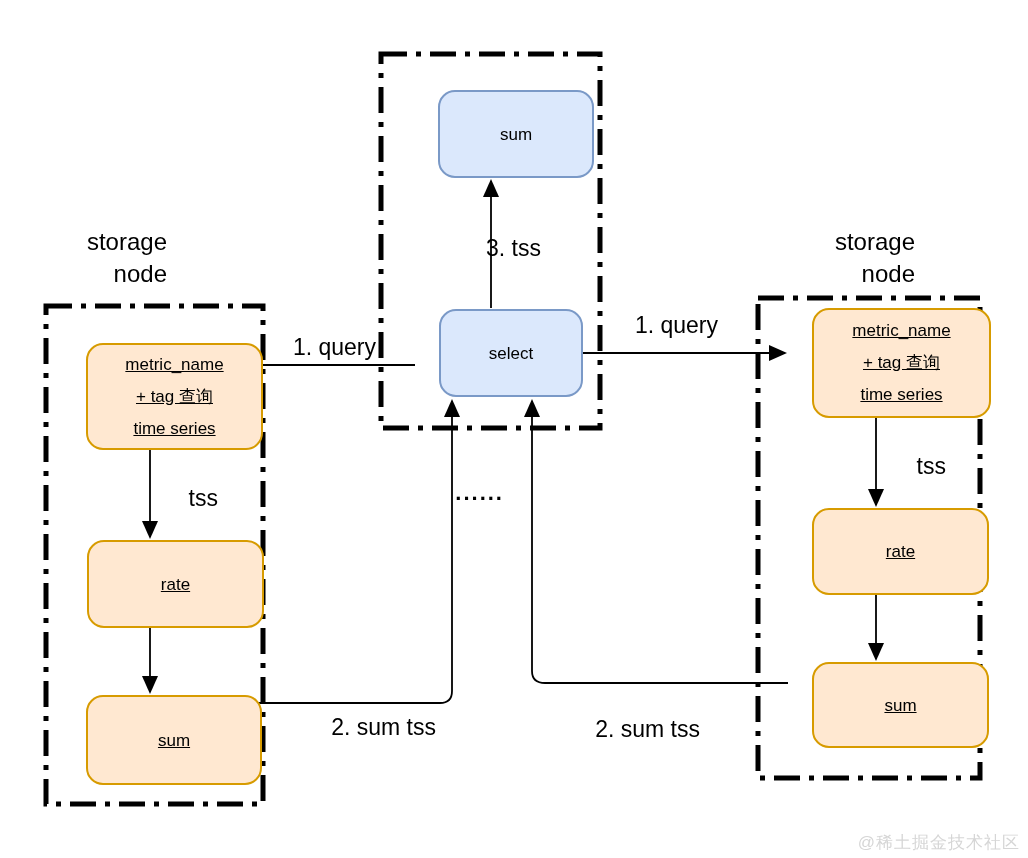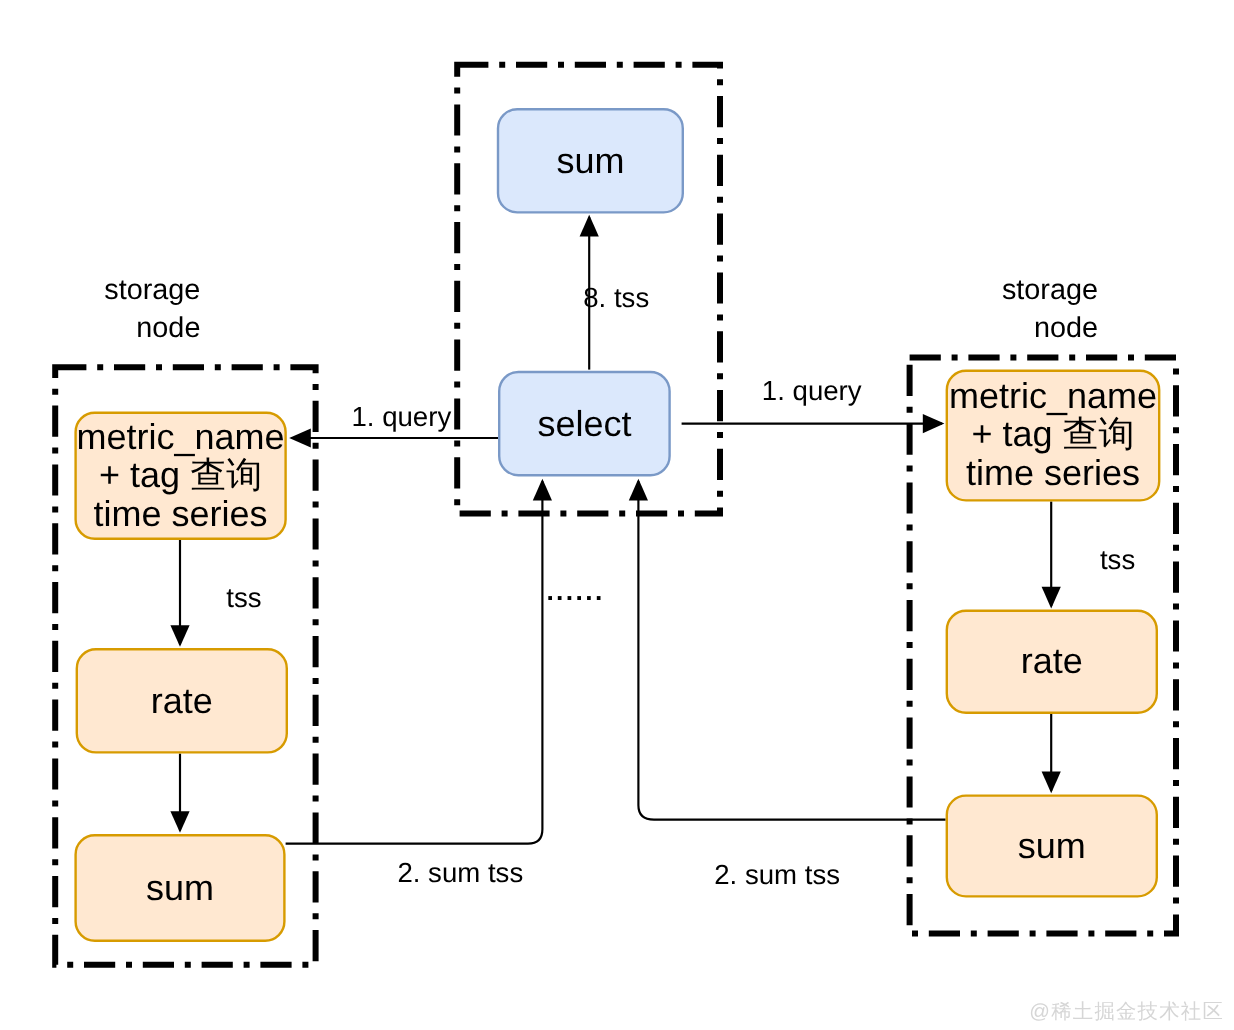--- a/index.html
+++ b/index.html
@@ -9,24 +9,24 @@
   }
   html,body{margin:0;padding:0;background:#ffffff;}
   .canvas{
     position:relative;width:1028px;height:858px;background:#ffffff;
     font-family:"Liberation Sans",sans-serif;color:#000;overflow:hidden;
   }
   .wires{position:absolute;left:0;top:0;width:1028px;height:858px;}
   .box{
     position:absolute;box-sizing:border-box;display:flex;flex-direction:column;
     align-items:center;justify-content:center;text-align:center;
-    border-radius:17px;font-size:30px;line-height:31px;
+    border-radius:17px;font-size:17px;line-height:31px;margin-left:24px;
   }
   .blue{background:var(--blue-fill);border:2px solid var(--blue-stroke);}
-  .orange{background:var(--orange-fill);border:2px solid var(--orange-stroke);}
+  .orange{background:var(--orange-fill);border:2px solid var(--orange-stroke);text-decoration:underline;}
   .lbl{position:absolute;font-size:23px;line-height:30px;text-align:right;}
   .node-title{font-size:24px;line-height:32px;}
   .ellipsis{font-weight:bold;letter-spacing:2px;font-size:22px;}
   .watermark{
     position:absolute;right:8px;bottom:4px;font-size:17px;
     color:var(--watermark);letter-spacing:1px;text-align:right;
   }
 </style>
 </head>
 <body>
@@ -81,21 +81,21 @@
     <span>+ tag 查询</span>
     <span>time series</span>
   </div>
   <div class="box orange" style="left:788px;top:508px;width:177px;height:87px;">
     <span>rate</span>
   </div>
   <div class="box orange" style="left:788px;top:662px;width:177px;height:86px;">
     <span>sum</span>
   </div>
 
-  <div class="lbl" style="left:441px;top:233px;width:100px;">8. tss</div>
+  <div class="lbl" style="left:441px;top:233px;width:100px;">3. tss</div>
   <div class="lbl" style="left:270px;top:332px;width:106px;">1. query</div>
   <div class="lbl" style="left:618px;top:310px;width:100px;">1. query</div>
   <div class="lbl" style="left:168px;top:483px;width:50px;">tss</div>
   <div class="lbl" style="left:896px;top:451px;width:50px;">tss</div>
   <div class="lbl" style="left:300px;top:712px;width:136px;">2. sum tss</div>
   <div class="lbl" style="left:564px;top:714px;width:136px;">2. sum tss</div>
   <div class="lbl ellipsis" style="left:444px;top:478px;width:60px;">......</div>
 
   <div class="watermark">@稀土掘金技术社区</div>
 </div>

